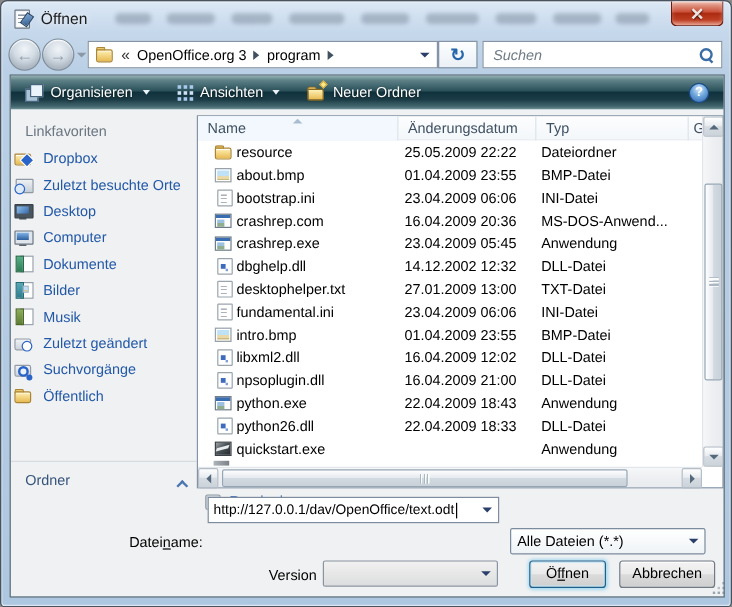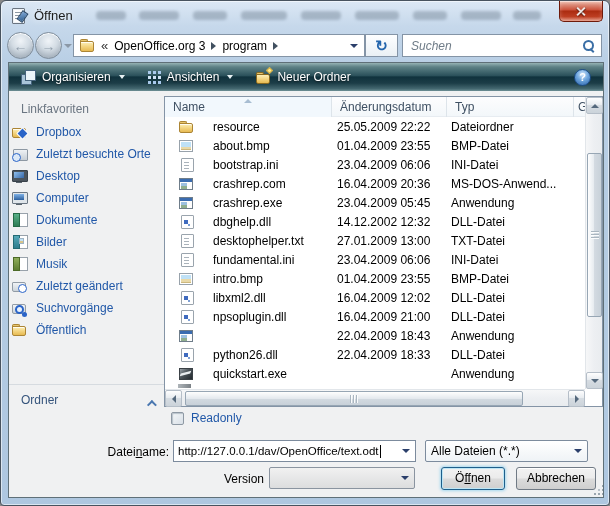--- a/index.html
+++ b/index.html
@@ -198,21 +198,21 @@
   .hcell.date { left:167px; width:115px; }
   .hcell.type { left:282px; width:127px; }
   .hcell.size { left:409px; width:11px; border-right:none; padding-left:4px; }
   .sort-asc { position:absolute; left:79px; top:2px; width:0; height:0;
     border-left:4px solid transparent; border-right:4px solid transparent;
     border-bottom:4px solid #a8bdd2; }
   .rows { position:absolute; left:0; top:21px; width:420px; }
   .file-row { position:relative; height:19px; cursor:default; }
   .file-row .fi { position:absolute; left:13px; top:1px; }
   .cell { position:absolute; top:2px; white-space:nowrap; overflow:hidden; }
-  .cell.name { left:48px; width:133px; }
+  .cell.name { left:32px; width:133px; }
   .cell.date { left:172px; width:108px; }
   .cell.type { left:286px; width:122px; }
   .partial-row { position:absolute; left:13px; top:287px; width:13px; height:4px;
     background:linear-gradient(90deg,#9aa2a8,#5a6268); opacity:.8; }
   
   .vsb { position:absolute; left:420px; top:0; width:17px; height:292px;
     background:linear-gradient(90deg,#f6f7f8,#edeff2 50%,#e9ecef); border-left:1px solid #e2e6ea; }
   .sb-btn { position:absolute; width:17px; height:17px;
     background:linear-gradient(180deg,#fefefe,#e8ecf0 45%,#d6dce2 50%,#cbd3da);
     border:1px solid #b5bec8; border-radius:2px; display:flex; align-items:center; justify-content:center; }
@@ -245,21 +245,21 @@
   .checkbox { width:13px; height:13px; border:1px solid #8e99a4; border-radius:2px;
     background:linear-gradient(135deg,#f4f7f9,#d9e0e7); box-shadow:inset 1px 1px 1px rgba(120,135,150,.45); }
   .readonly-label { color:#2158a8; }
   .field-label { position:absolute; text-align:right; z-index:3; }
   .filename-label { left:56px; top:444px; width:112px;text-align:right; }
   .version-label { left:168px; top:471px; width:95px; }
   .mn { text-decoration:underline; }
   .combo { position:absolute; height:22px; display:flex; align-items:center; z-index:3; }
   .combo .arrow-zone { margin-left:auto; width:18px; height:100%;
     display:flex; align-items:center; justify-content:center; }
-  .filename-combo { left:172px; top:439px; width:243px; background:#fff; border:1px solid #7c8b9d; }
+  .filename-combo { left:172px; top:413px; width:243px; background:#fff; border:1px solid #7c8b9d; }
   .filename-text { padding-left:4px; font-size:11.5px; white-space:nowrap; overflow:hidden; }
   .caret { display:inline-block; width:1px; height:13px; background:#000; margin-left:1px; }
   .filetype-combo { left:424px; top:439px; width:163px; border:1px solid #7c8b9d; border-radius:2px;
     background:linear-gradient(180deg,#ffffff,#eff3f6); padding-left:5px; }
   .version-combo { left:268px; top:466px; width:146px; border:1px solid #8a94a0; border-radius:2px;
     background:linear-gradient(180deg,#f1f1f1,#dcddde); }
   .btn { position:absolute; height:23px; border-radius:3px; text-align:center; line-height:21px;
     background:linear-gradient(180deg,#f2f2f2,#ebebeb 48%,#dbdbdb 52%,#cfcfcf); cursor:default; z-index:3; }
   .open-btn { left:440px; top:466px; width:64px; border:1px solid #1f5f8b;
     box-shadow:inset 0 0 0 1px #bee6f5, 0 0 3px 1px #a5d8ef; }
@@ -467,20 +467,21 @@
         <span class="cell type">DLL-Datei</span>
       </div>
         <div class="file-row">
         <span class="fi" data-icon="dll"></span>
         <span class="cell name">npsoplugin.dll</span>
         <span class="cell date">16.04.2009 21:00</span>
         <span class="cell type">DLL-Datei</span>
       </div>
         <div class="file-row">
         <span class="fi" data-icon="exe"></span>
+        <span class="cell name">python.exe</span>
         <span class="cell date">22.04.2009 18:43</span>
         <span class="cell type">Anwendung</span>
       </div>
         <div class="file-row">
         <span class="fi" data-icon="dll"></span>
         <span class="cell name">python26.dll</span>
         <span class="cell date">22.04.2009 18:33</span>
         <span class="cell type">DLL-Datei</span>
       </div>
         <div class="file-row">

